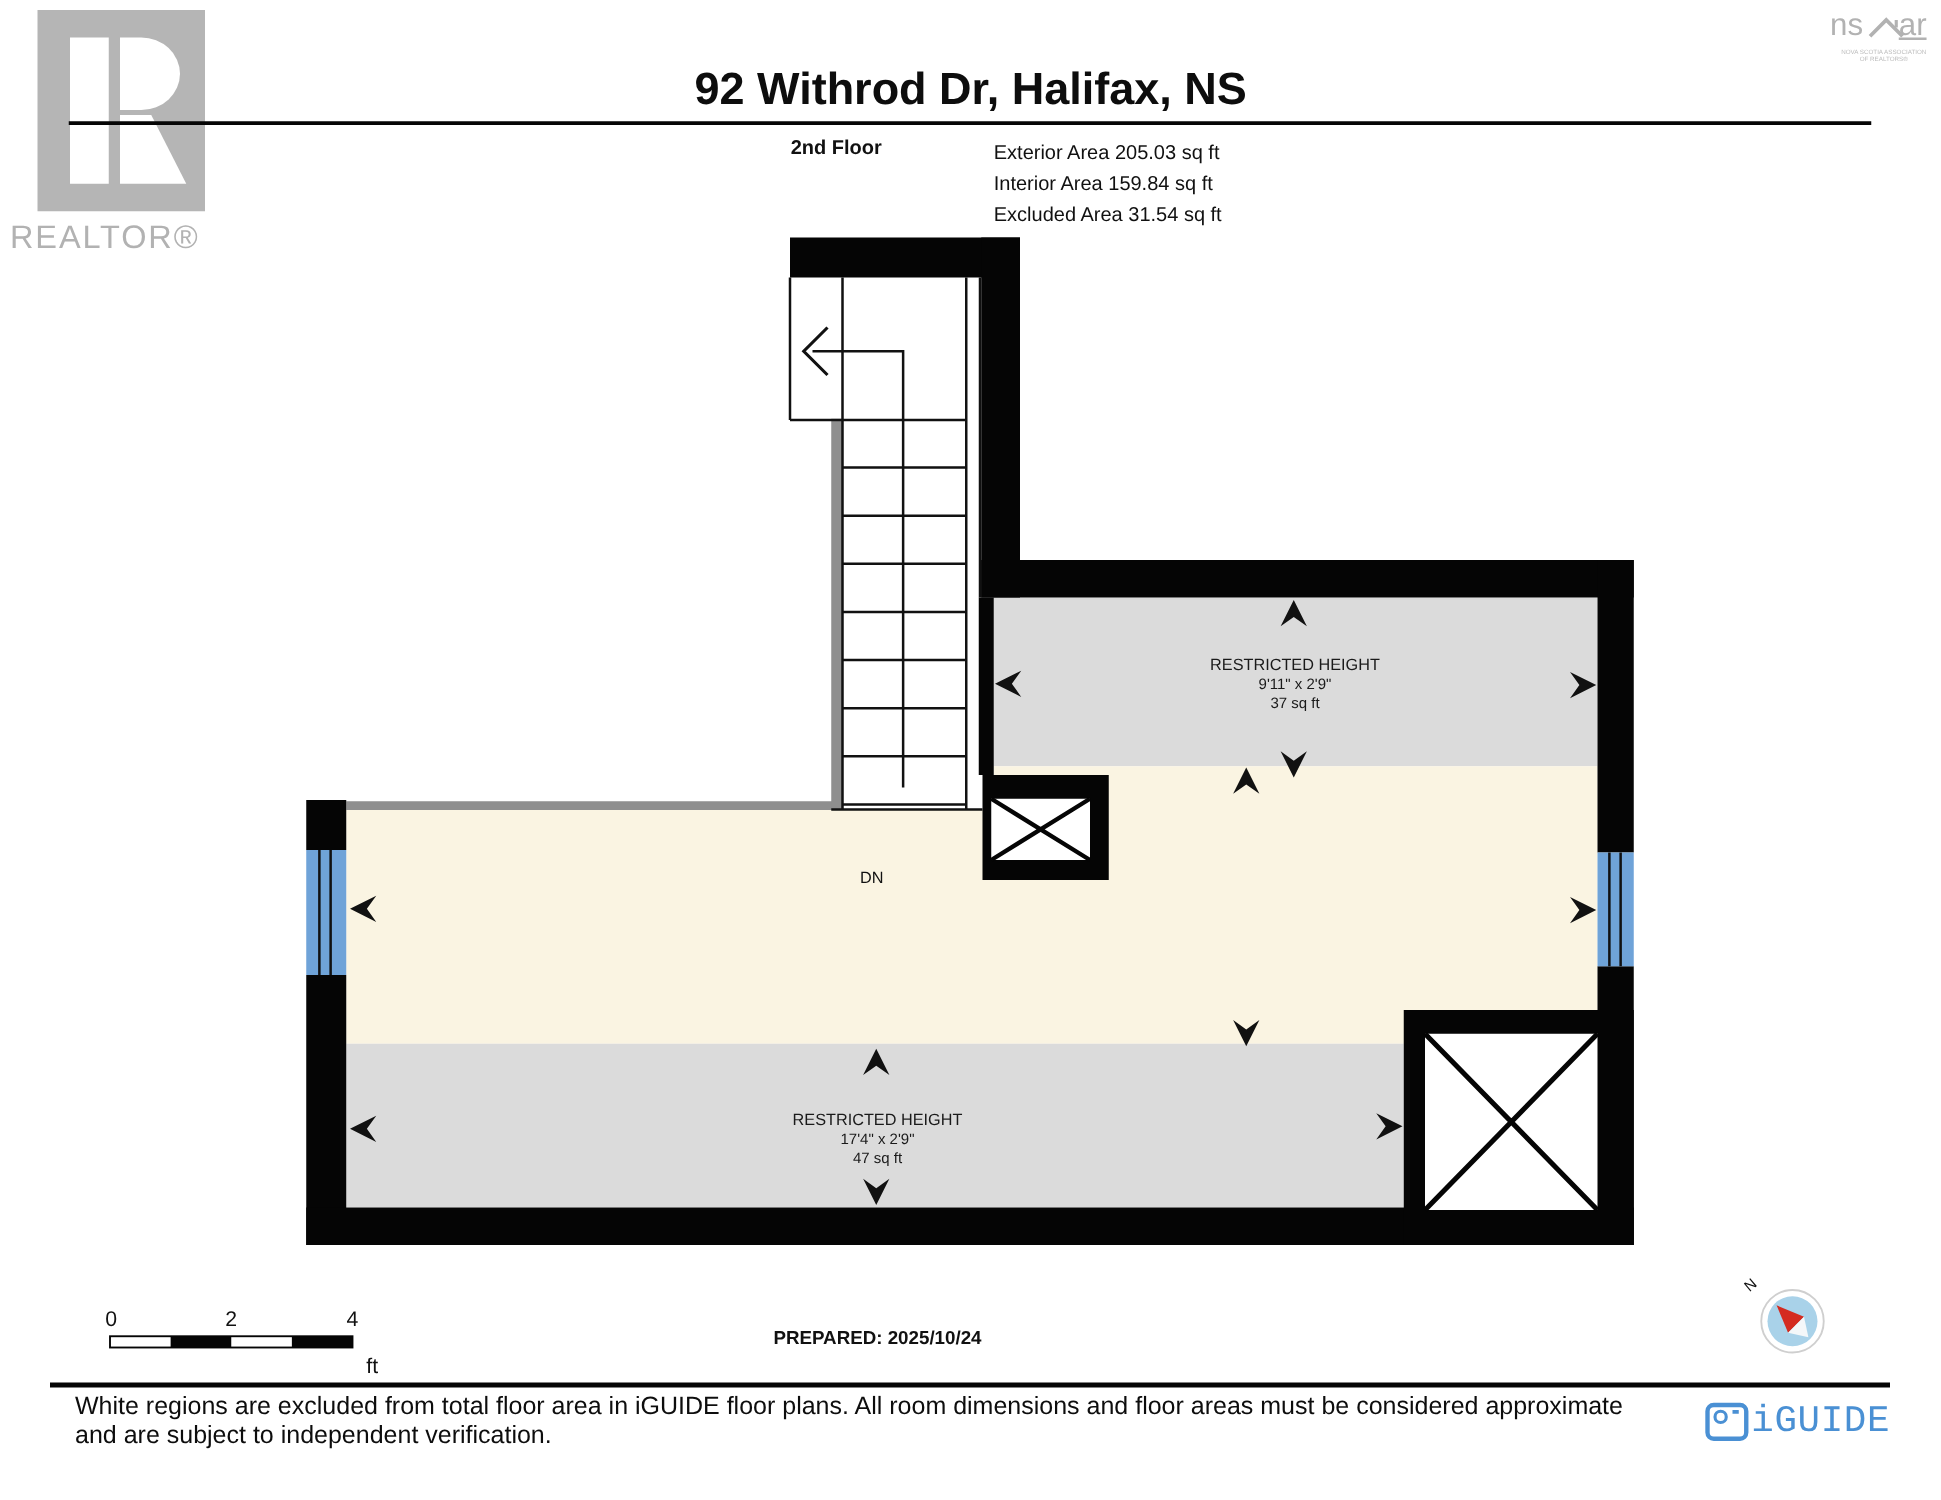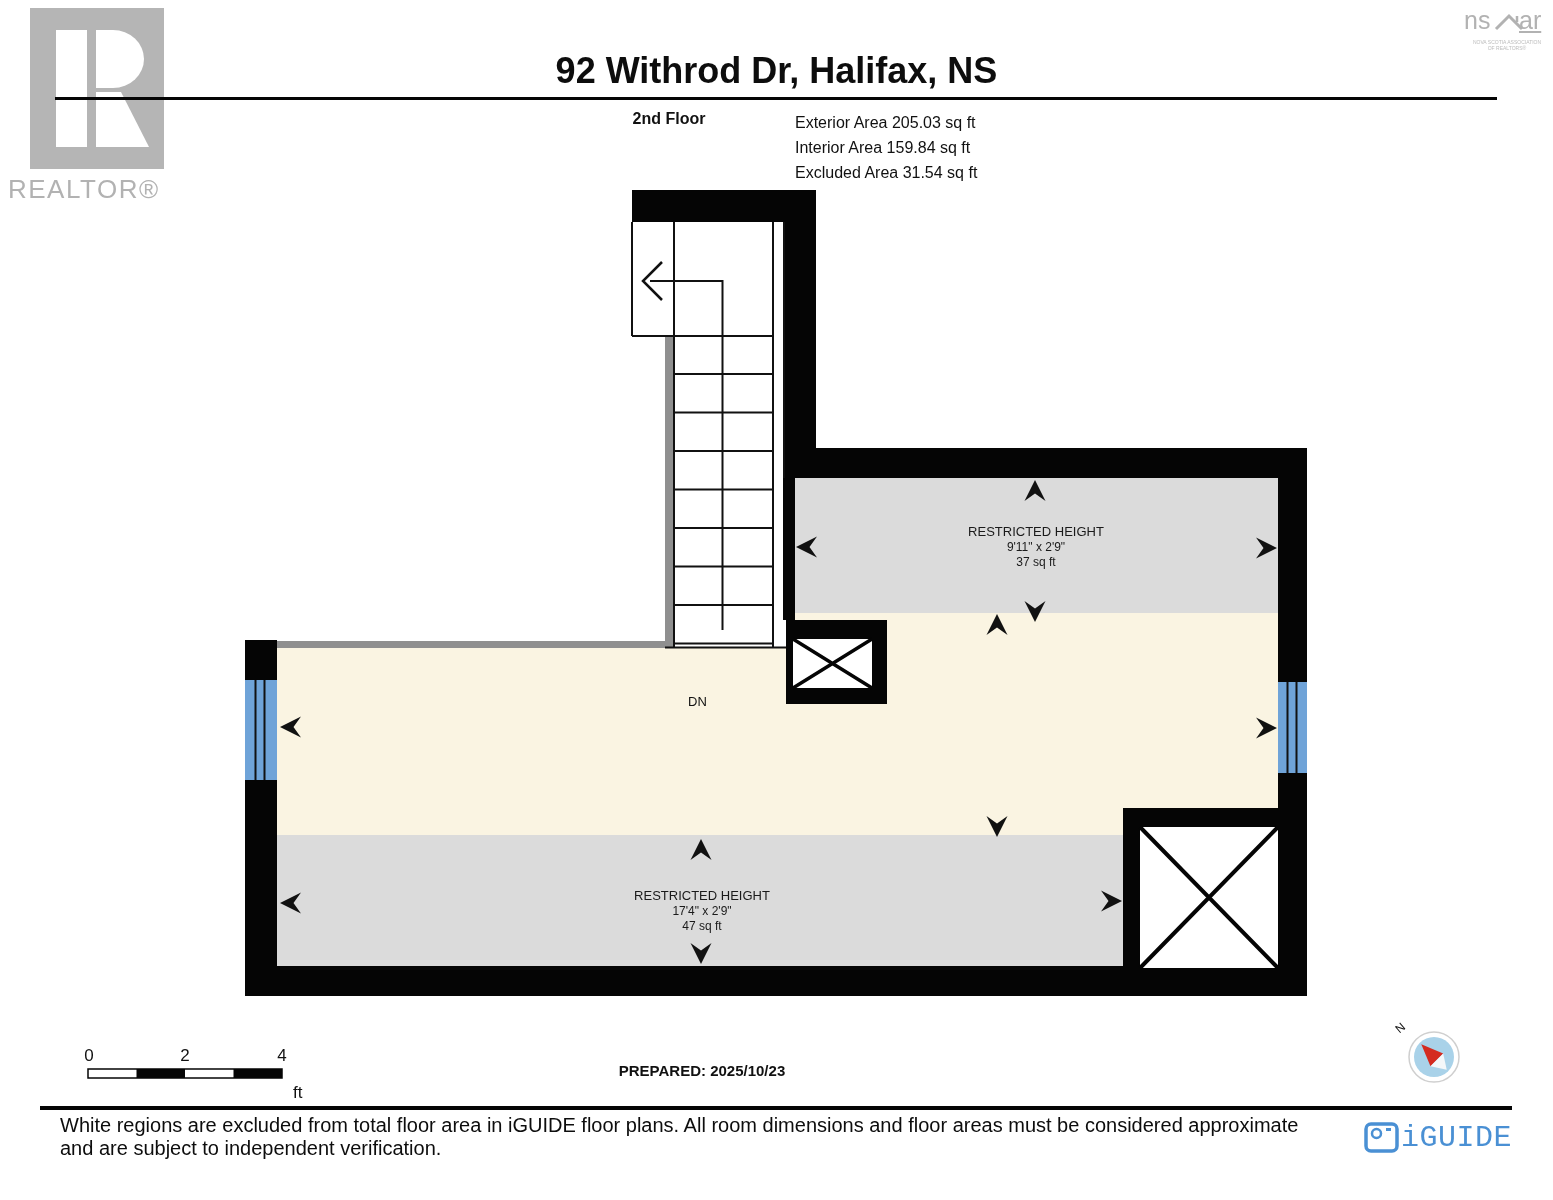--- a/index.html
+++ b/index.html
@@ -164,20 +164,20 @@
     <div class="sub">17'4" x 2'9"</div>
     <div class="sub">47 sq ft</div>
   </div>
   <div class="abs dn-label">DN</div>
 
   <div class="abs scale-num" style="left:79px;top:1046px;">0</div>
   <div class="abs scale-num" style="left:175px;top:1046px;">2</div>
   <div class="abs scale-num" style="left:272px;top:1046px;">4</div>
   <div class="abs scale-unit" style="left:293px;top:1061px;margin-top:22px;">ft</div>
 
-  <div class="abs prepared">PREPARED: 2025/10/23</div>
+  <div class="abs prepared">PREPARED: 2025/10/24</div>
 
   <div class="abs north">N</div>
 
   <div class="abs disclaimer">White regions are excluded from total floor area in iGUIDE floor plans. All room dimensions and floor areas must be considered approximate and are subject to independent verification.</div>
   <div class="abs iguide-text">iGUIDE</div>
 
 </div>
 
 </body></html>

